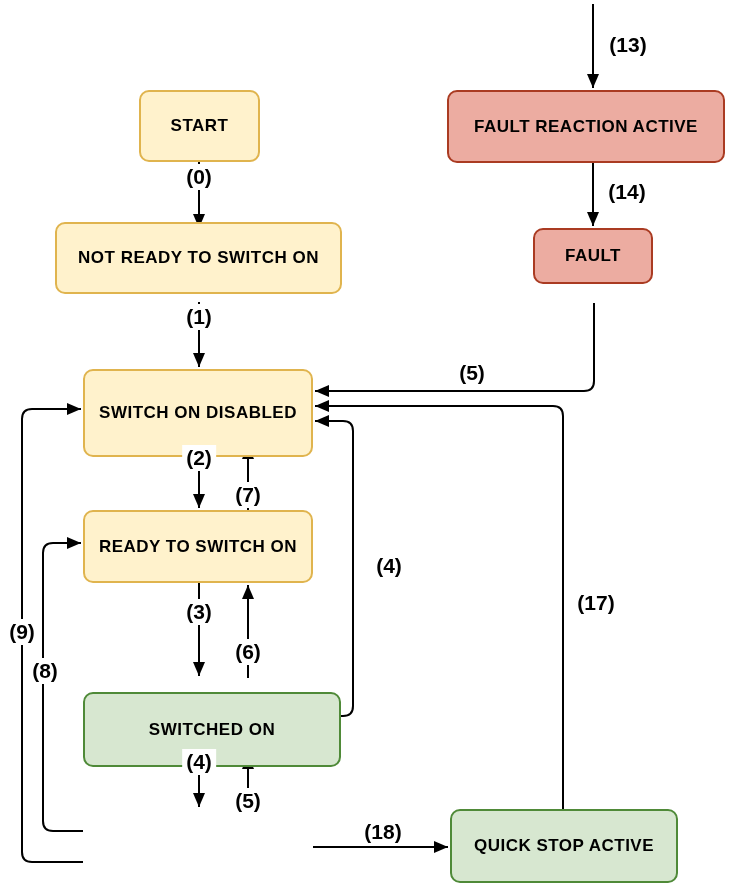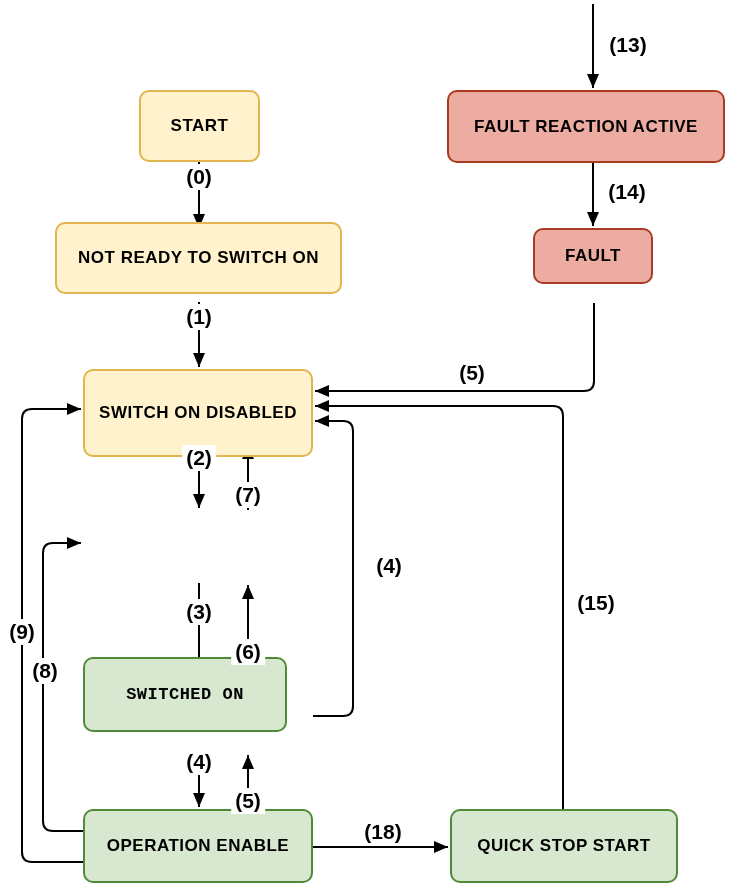--- a/index.html
+++ b/index.html
@@ -79,43 +79,43 @@
   </div>
 
   <div class="state red" style="left:533px;top:228px;width:120px;height:56px;">
     <span>FAULT</span>
   </div>
 
   <div class="state yellow" style="left:83px;top:369px;width:230px;height:88px;">
     <span>SWITCH ON DISABLED</span>
   </div>
 
+  <div class="state yellow" style="left:83px;top:510px;width:230px;height:73px;">
+    <span>READY TO SWITCH ON</span>
+  </div>
 
-  <div class="state green" style="left:83px;top:657px;width:204px;height:75px;font-family:Liberation Mono, monospace;">
+  <div class="state green" style="left:83px;top:692px;width:258px;height:75px;">
     <span>SWITCHED ON</span>
   </div>
 
-  <div class="state green" style="left:83px;top:809px;width:230px;height:74px;">
-    <span>OPERATION ENABLE</span>
-  </div>
 
   <div class="state green" style="left:450px;top:809px;width:228px;height:74px;">
-    <span>QUICK STOP START</span>
+    <span>QUICK STOP ACTIVE</span>
   </div>
 
   <div class="tlabel" style="left:199px;top:177px;">(0)</div>
   <div class="tlabel" style="left:199px;top:317px;">(1)</div>
   <div class="tlabel" style="left:199px;top:458px;">(2)</div>
   <div class="tlabel" style="left:199px;top:612px;">(3)</div>
   <div class="tlabel" style="left:199px;top:762px;">(4)</div>
   <div class="tlabel" style="left:248px;top:801px;">(5)</div>
   <div class="tlabel" style="left:248px;top:652px;">(6)</div>
   <div class="tlabel" style="left:248px;top:495px;">(7)</div>
   <div class="tlabel" style="left:45px;top:671px;">(8)</div>
   <div class="tlabel" style="left:22px;top:632px;">(9)</div>
   <div class="tlabel" style="left:389px;top:566px;">(4)</div>
   <div class="tlabel" style="left:383px;top:832px;">(18)</div>
-  <div class="tlabel" style="left:596px;top:603px;">(15)</div>
+  <div class="tlabel" style="left:596px;top:603px;">(17)</div>
   <div class="tlabel" style="left:628px;top:45px;">(13)</div>
   <div class="tlabel" style="left:627px;top:192px;">(14)</div>
   <div class="tlabel" style="left:472px;top:373px;">(5)</div>
 
 </div>
 
 </body></html>

